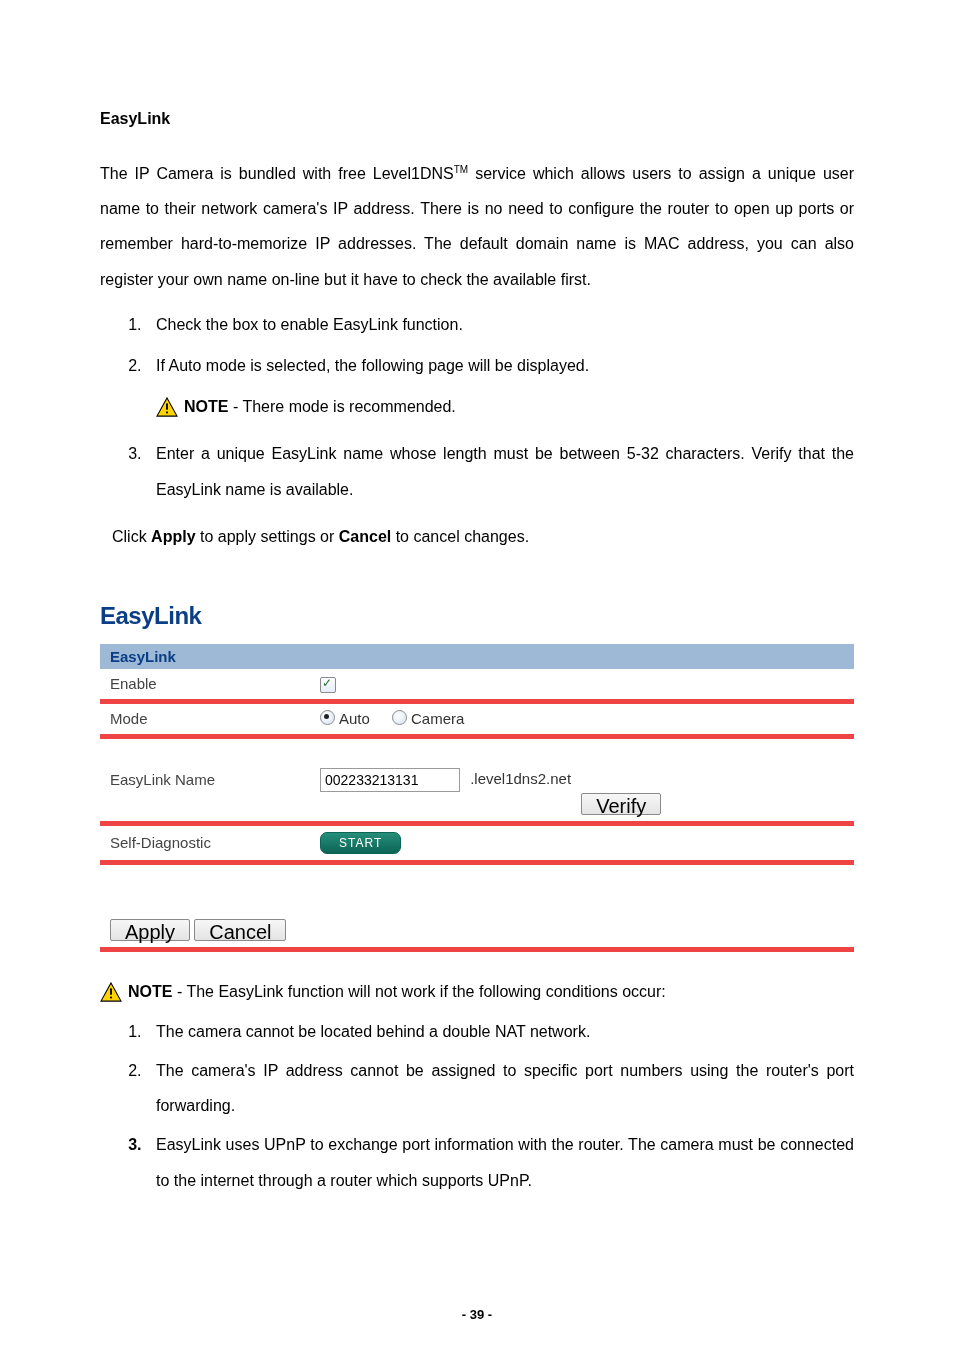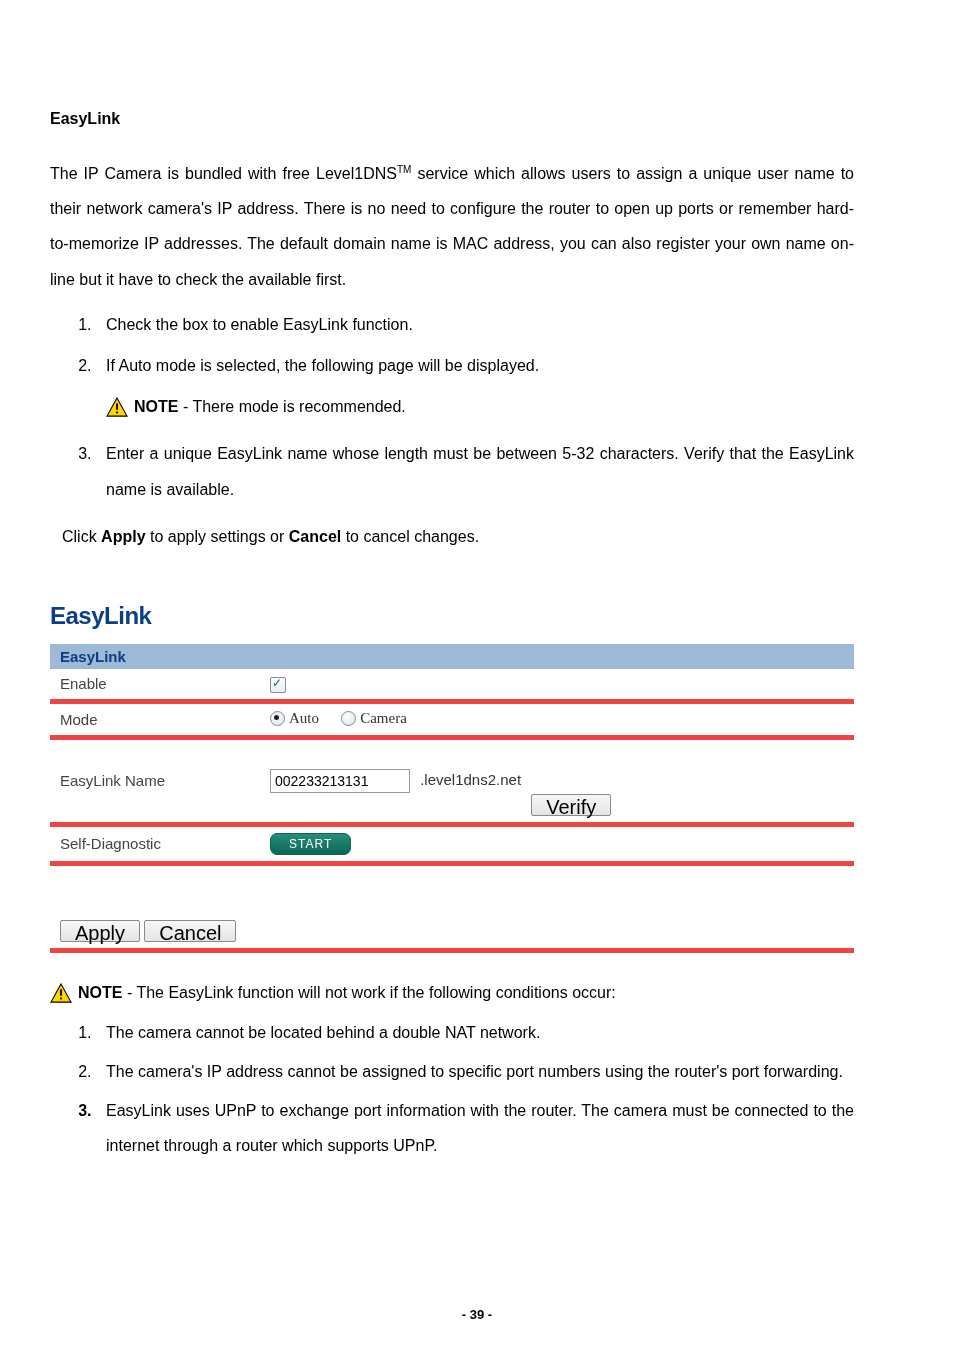--- a/index.html
+++ b/index.html
@@ -7,21 +7,21 @@
     padding: 0;
     background: #fff;
     font-family: Arial, Helvetica, sans-serif;
     color: #000;
     font-size: 16px;
   }
   .page {
     width: 954px;
     min-height: 1350px;
     box-sizing: border-box;
-    padding: 110px 100px 60px 50px;
+    padding: 110px 100px 60px 100px;
     position: relative;
   }
   .h-bold {
     font-weight: 700;
     margin-bottom: 28px;
   }
   p.body {
     line-height: 2.2;
     margin: 0 0 8px 0;
   }
@@ -105,23 +105,21 @@
     position: absolute;
     top: -2px;
     left: 1px;
     font-size: 12px;
     color: #2b6e2b;
   }
   .radio-group label {
     margin-right: 18px;
     color: #333;
     display: inline-flex;
-    align-items: center;
     gap: 4px;
-    font-family: Liberation Serif, serif;
   }
   .radio {
     width: 13px;
     height: 13px;
     border-radius: 50%;
     display: inline-block;
     position: relative;
     background: radial-gradient(circle at 40% 35%, #fff, #d5e3f6);
     border: 1px solid #8a8a8a;
   }

